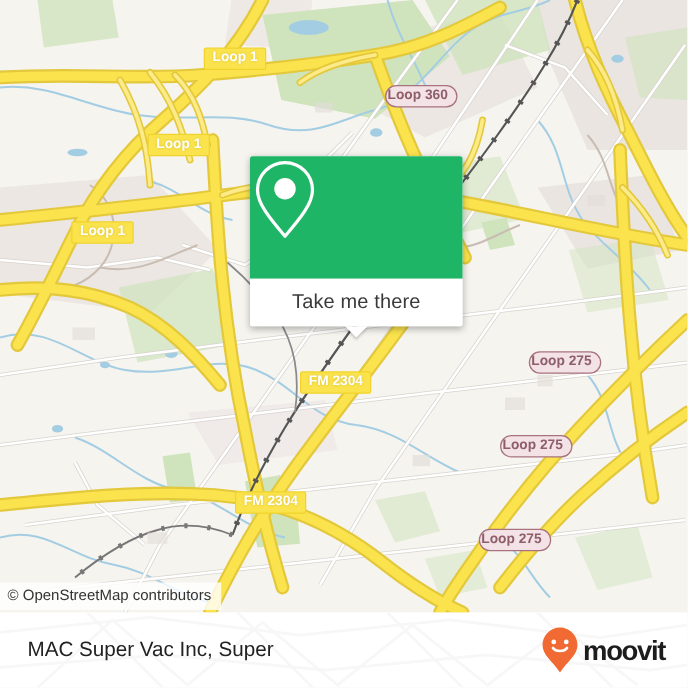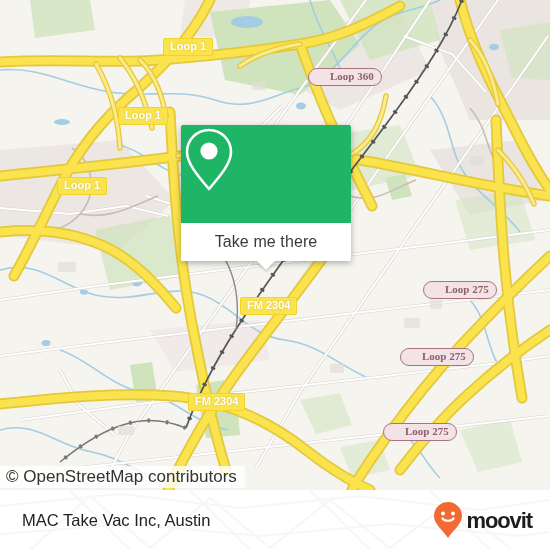--- a/index.html
+++ b/index.html
@@ -28,26 +28,26 @@
   .shield.yellow{
     background:#fbe34d;border:1.5px solid #f0d32c;border-radius:2px;
     color:#ffffff;font-weight:bold;font-size:11px;
     padding:1px 6px 2px 6px;
     text-shadow:0 0 2px rgba(150,130,0,.35);
     line-height:13px;
   }
   .shield.pill{
     background:#f3e3e6;border:1.5px solid #a8737e;border-radius:9px;
     color:#8e5e69;font-weight:bold;font-size:11px;
-    padding:1px 7px 2px 21px;line-height:13px;font-family:Liberation Serif, serif;
+    padding:1px 7px 2px 1px;line-height:13px;
   }
 
   
   .popup{
-    position:absolute;left:181px;top:125px;width:170px;
+    position:absolute;left:200px;top:125px;width:170px;
     box-shadow:0 2px 6px rgba(0,0,0,.30);
     border-radius:2px;overflow:visible;
     background:#ffffff;
   }
   .popup-top{
     height:98px;background:#1fb566;
     display:flex;align-items:center;justify-content:center;
     border-radius:2px 2px 0 0;
   }
   .popup-bottom{
@@ -64,21 +64,21 @@
     border-left:9px solid transparent;
     border-right:9px solid transparent;
     border-top:9px solid #ffffff;
     filter:drop-shadow(0 2px 1px rgba(0,0,0,.18));
   }
 
   
   .attrib{
     position:absolute;left:0;top:466px;
     background:rgba(255,255,255,.80);
-    font-size:17px;color:#333333;
+    font-size:12px;color:#333333;
     padding:3px 8px 4px 6px;
     line-height:15px;
     white-space:nowrap;
   }
 
   
   .bottombar{
     position:absolute;left:0;top:490px;width:550px;height:60px;
     background:#ffffff;overflow:hidden;
   }
@@ -315,21 +315,21 @@
       <g stroke="#8a8a8a" fill="none" stroke-width="2.2">
         <path d="M0 16 L120 4 L240 18 L360 6 L480 20 L550 10"></path>
         <path d="M30 60 L90 6 L150 58 L210 8 L270 58 L330 10 L390 58 L450 12 L510 58"></path>
         <path d="M0 44 L130 34 L260 46 L390 34 L520 46 L550 42"></path>
         <path d="M70 0 L130 60"></path>
         <path d="M190 0 L250 60"></path>
         <path d="M310 0 L370 60"></path>
         <path d="M430 0 L490 60"></path>
       </g>
     </svg>
-    <div class="place-title">MAC Take Vac Inc, Austin</div>
+    <div class="place-title">MAC Super Vac Inc, Super</div>
     <div class="brand">
       <svg width="30" height="38" viewBox="0 0 30 38">
         <path d="M15 1 C7.3 1 1 7.3 1 15 C1 23 9 28 15 37 C21 28 29 23 29 15 C29 7.3 22.7 1 15 1 Z" fill="#f26a33"></path>
         <circle cx="10" cy="12.5" r="1.9" fill="#ffffff"></circle>
         <circle cx="20" cy="12.5" r="1.9" fill="#ffffff"></circle>
         <path d="M9.4 17.4 C11.5 20.6 18.5 20.6 20.6 17.4" stroke="#ffffff" stroke-width="2.1" fill="none" stroke-linecap="round"></path>
       </svg>
       <span class="brand-word">moovit</span>
     </div>
   </div>

